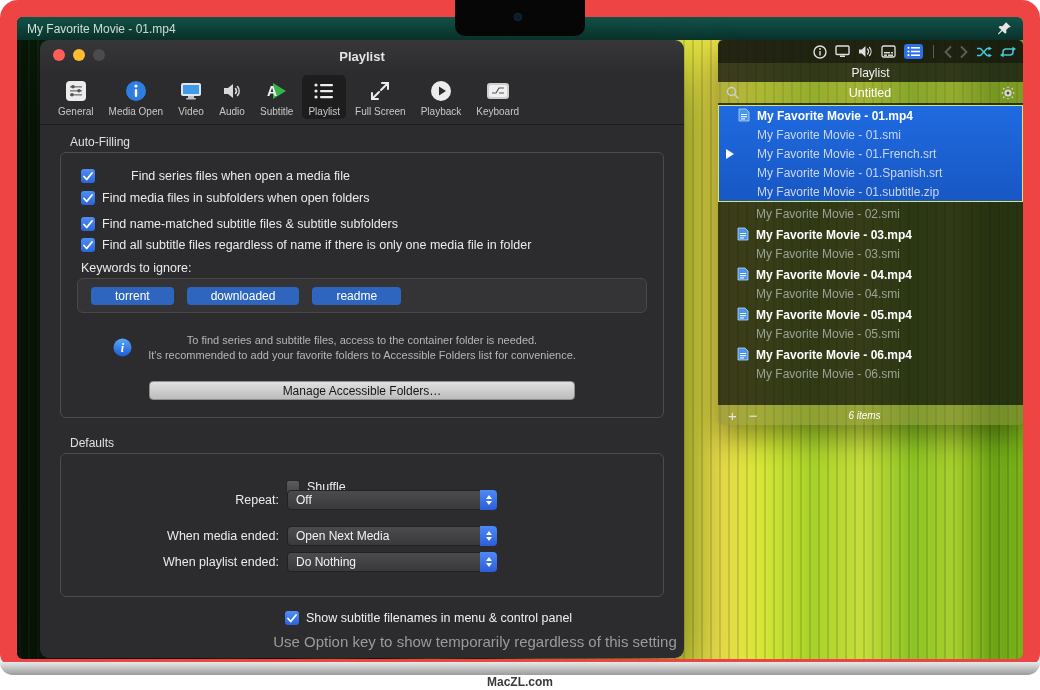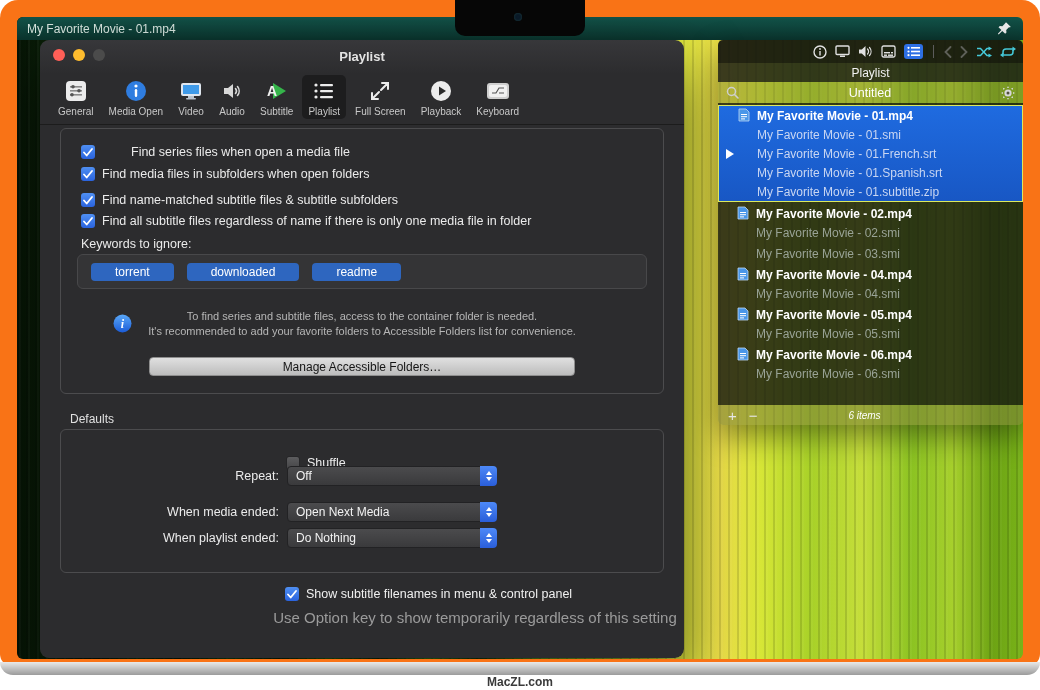--- a/index.html
+++ b/index.html
@@ -1,21 +1,21 @@
 <!DOCTYPE html>
 <html><head>
 <meta charset="utf-8">
 <style>
   * { margin:0; padding:0; box-sizing:border-box; }
   body { background:#ffffff; font-family:"Liberation Sans", sans-serif; }
   .stage { position:relative; width:1040px; height:690px; background:#fff; overflow:hidden; }
 
   
   .frame { position:absolute; left:0; top:0; width:1040px; height:666px;
-           background:#f97316; border-radius:18px 18px 12px 12px; }
+           background:#ef4444; border-radius:18px 18px 12px 12px; }
   .hinge { position:absolute; left:0; top:662px; width:1040px; height:13px;
            background:linear-gradient(180deg,#e9e9e9,#9b9b9b); border-radius:0 0 14px 14px; }
   .watermark { position:absolute; left:0; right:0; top:675px; text-align:center;
                font-size:12px; font-weight:bold; color:#3a3a3a; }
   .notch { position:absolute; left:455px; top:0; width:130px; height:36px; background:#060606;
            border-radius:0 0 10px 10px; z-index:50; }
   .cam { position:absolute; left:59px; top:13px; width:8px; height:8px; border-radius:50%;
          background:#0a1a28; box-shadow:inset 0 0 2px #244; }
 
   
@@ -254,20 +254,21 @@
                 <svg width="26" height="24" viewBox="0 0 26 24">
                   <rect x="2" y="4" width="22" height="16" rx="3" fill="#cfcfcf"></rect>
                   <rect x="4" y="6" width="18" height="12" rx="2" fill="#f0f0f0"></rect>
                   <path d="M7 14h4l3-5h5M14 14h5" stroke="#555" stroke-width="1.2" fill="none"></path>
                 </svg>
               </div>
               <div class="tb-label">Keyboard</div>
             </div>
           </div>
 
+        <div class="section-label af">Auto-Filling</div>
         <div class="group group-af">
           <div class="kw-label">Keywords to ignore:</div>
           <div class="kw-box">
               <span class="chip">torrent</span>
               <span class="chip">downloaded</span>
               <span class="chip">readme</span>
             </div>
           <div class="info-row">
             <span class="info-icon"><svg width="19" height="19" viewBox="0 0 19 19">
                   <defs>
@@ -478,34 +479,34 @@
                 <span>My Favorite Movie - 01.French.srt</span>
               </div>
               <div class="pl-row sub">
                 <span>My Favorite Movie - 01.Spanish.srt</span>
               </div>
               <div class="pl-row sub">
                 <span>My Favorite Movie - 01.subtitle.zip</span>
               </div>
             </div>
             <div class="pl-group">
+              <div class="pl-row sub">
+                <span>My Favorite Movie - 02.smi</span>
+              </div>
+            </div>
+            <div class="pl-group">
               <div class="pl-row media">
                 <span class="doc-icon"><svg width="12" height="14" viewBox="0 0 12 14">
                     <path d="M1 1h7l3 3v9H1z" fill="#4a96e8" stroke="#bdd8f5" stroke-width="0.8"></path>
                     <rect x="3" y="6" width="6" height="1" fill="#fff"></rect>
                     <rect x="3" y="8.2" width="6" height="1" fill="#fff"></rect>
                     <rect x="3" y="10.4" width="4" height="1" fill="#fff"></rect>
                   </svg></span>
-                <span>My Favorite Movie - 02.mp4</span>
-              </div>
-              <div class="pl-row sub">
-                <span>My Favorite Movie - 02.smi</span>
-              </div>
-            </div>
-            <div class="pl-group">
+                <span>My Favorite Movie - 03.mp4</span>
+              </div>
               <div class="pl-row sub">
                 <span>My Favorite Movie - 03.smi</span>
               </div>
             </div>
             <div class="pl-group">
               <div class="pl-row media">
                 <span class="doc-icon"><svg width="12" height="14" viewBox="0 0 12 14">
                     <path d="M1 1h7l3 3v9H1z" fill="#4a96e8" stroke="#bdd8f5" stroke-width="0.8"></path>
                     <rect x="3" y="6" width="6" height="1" fill="#fff"></rect>
                     <rect x="3" y="8.2" width="6" height="1" fill="#fff"></rect>

